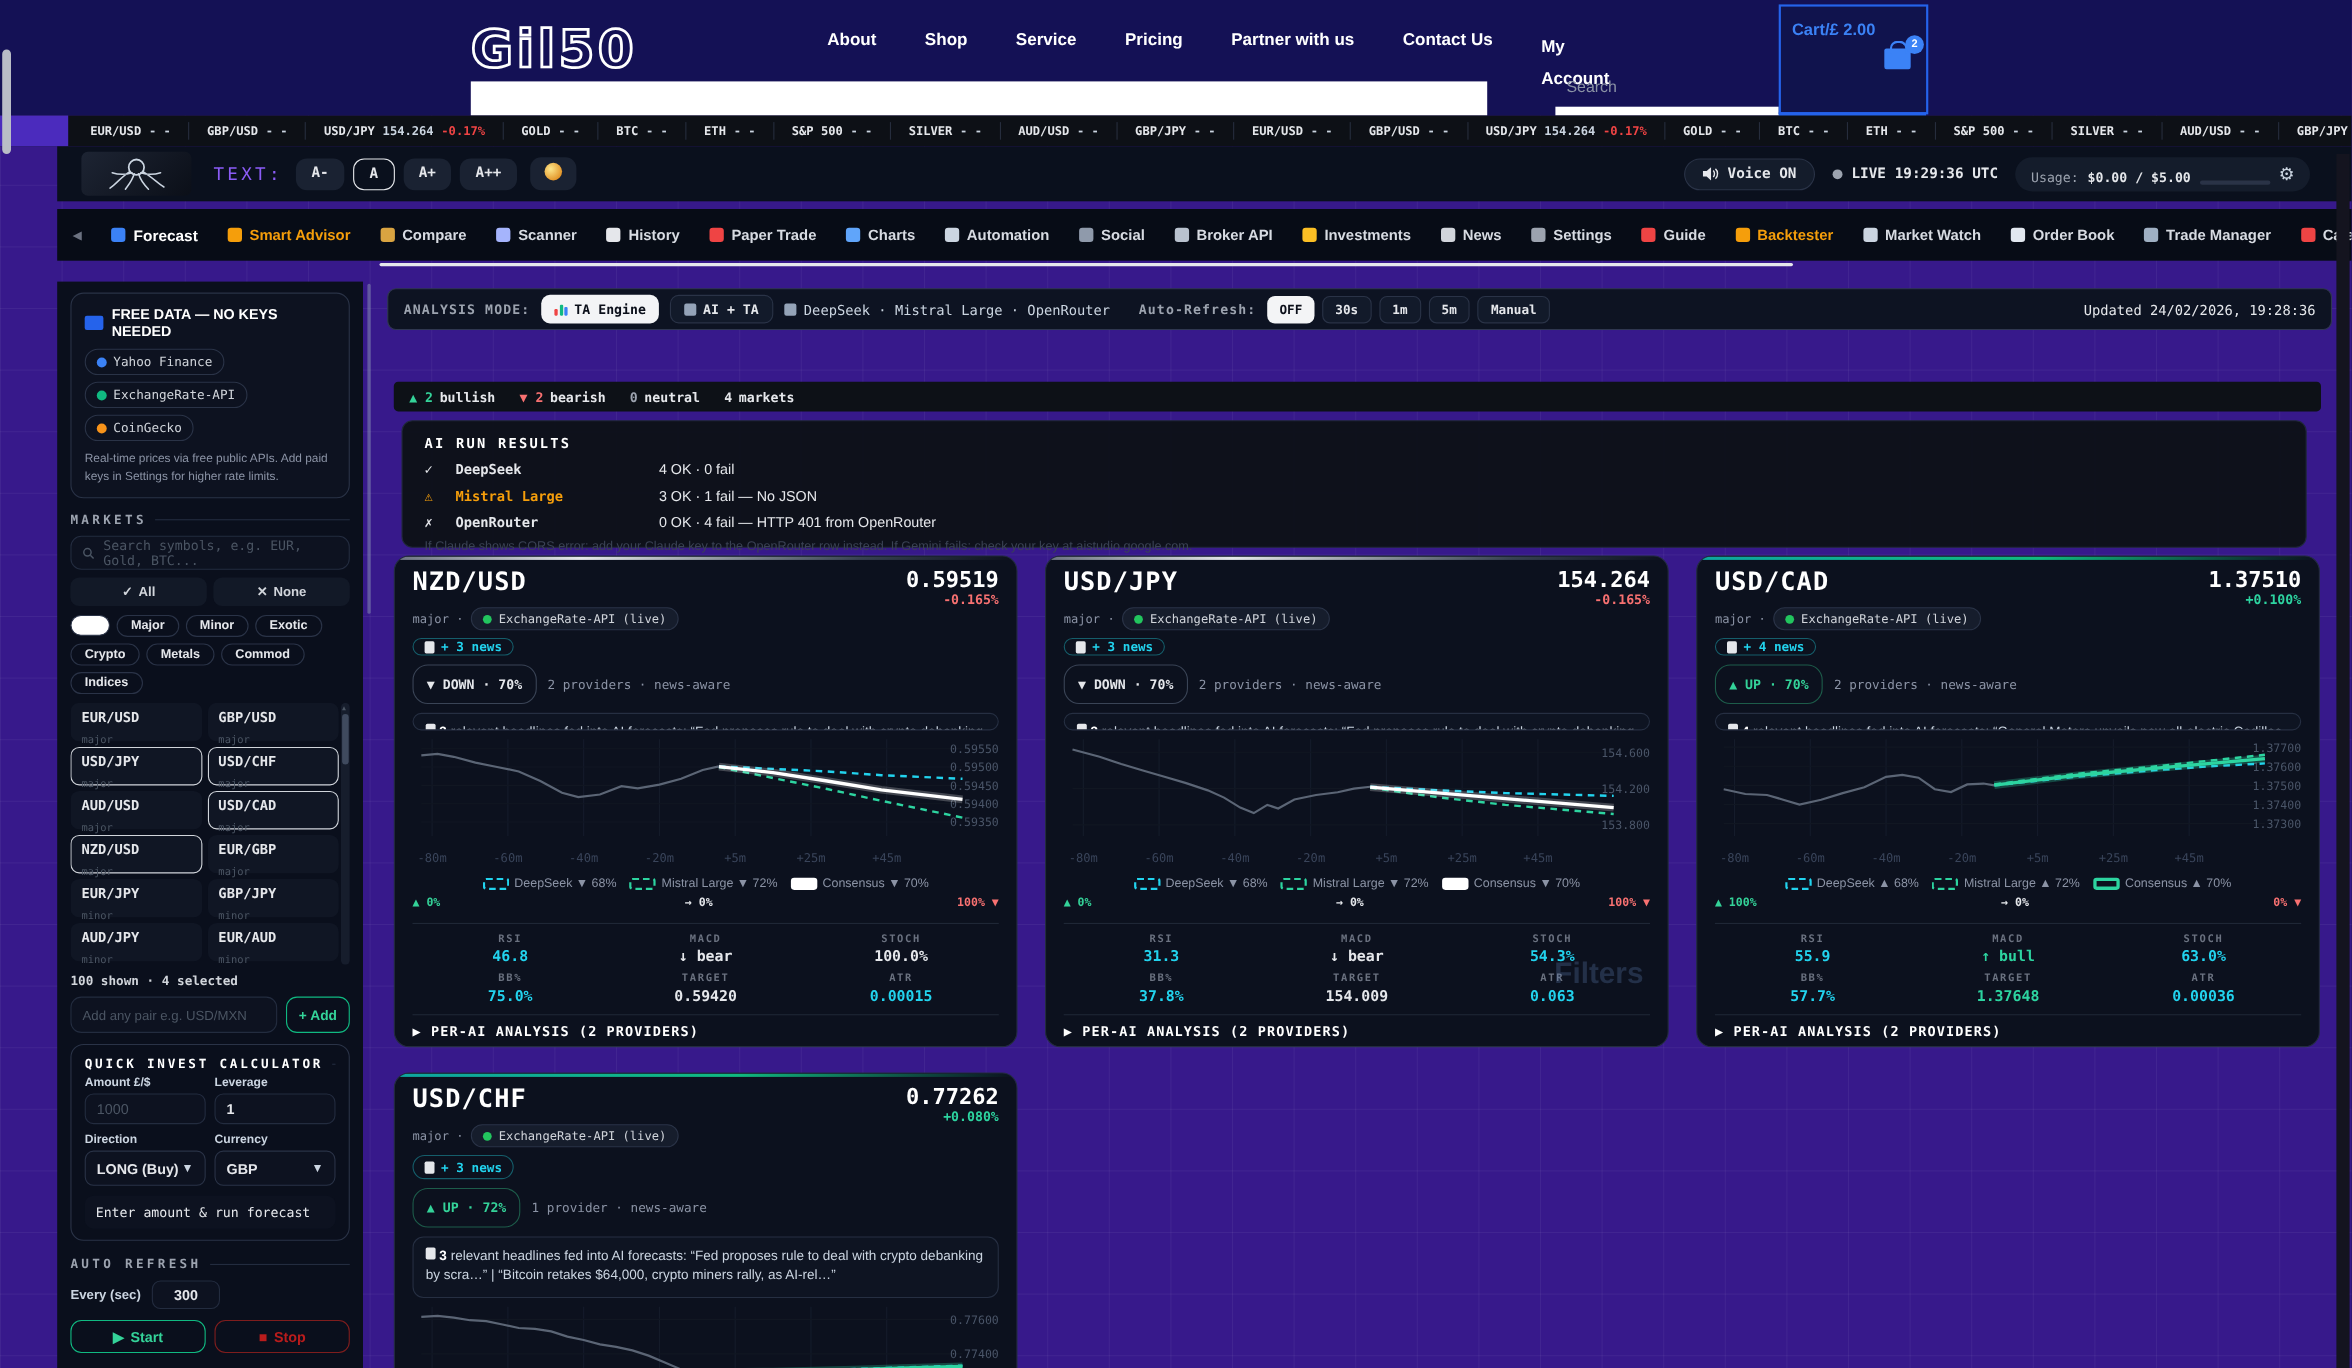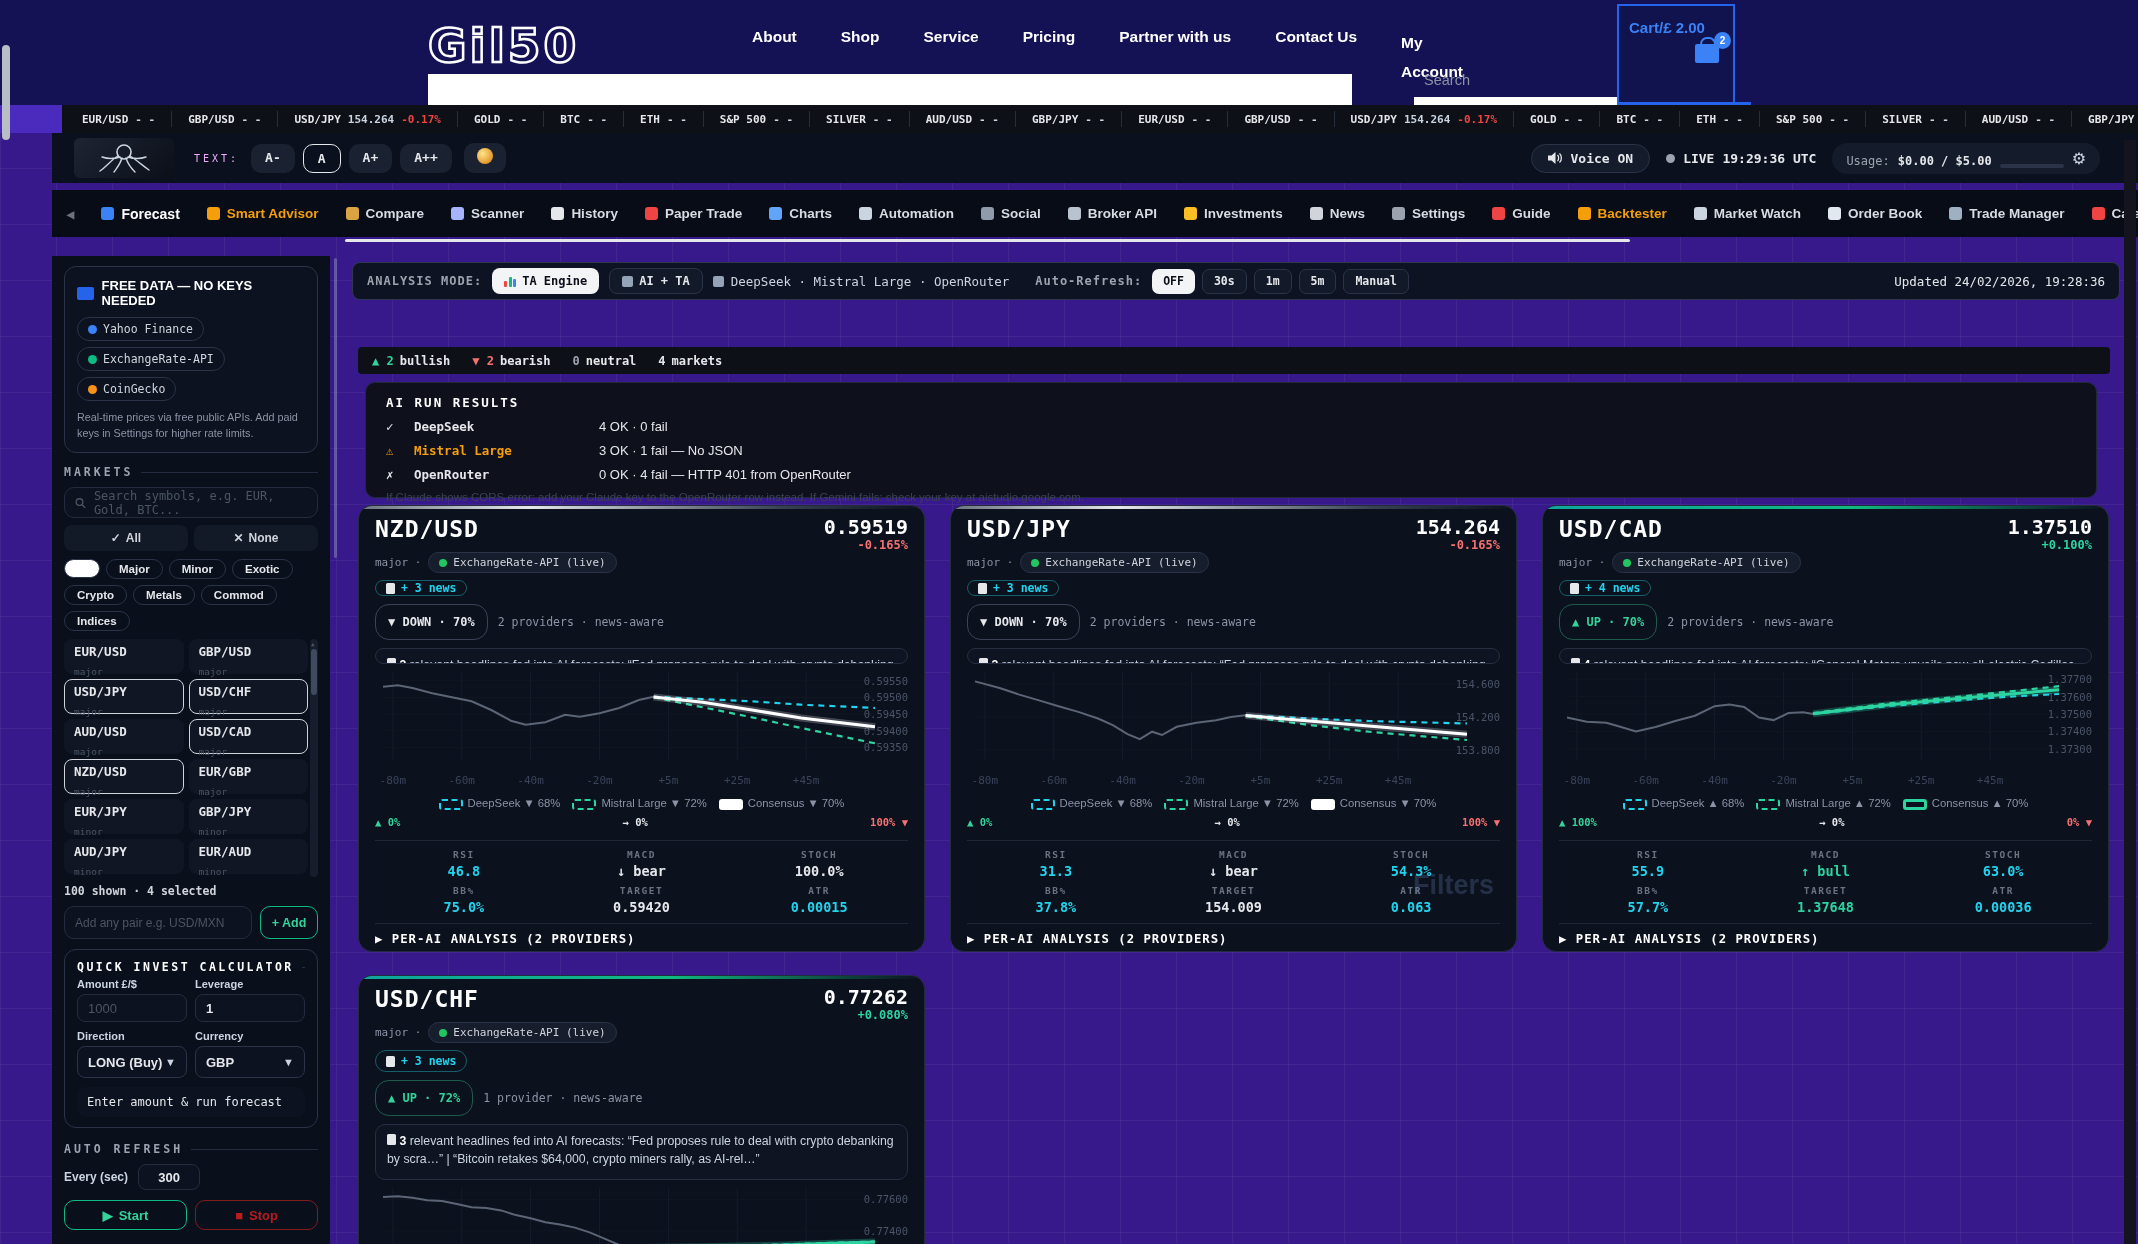--- a/index.html
+++ b/index.html
@@ -12,35 +12,35 @@
   background-size:56px 56px}
 
 .site-header{position:absolute;left:0;top:0;width:2138px;height:105px;background:#141155;font-family:"Liberation Sans",sans-serif}
 .logo{position:absolute;left:428px;top:18px;font-size:47px;font-weight:800;letter-spacing:3px;color:transparent;-webkit-text-stroke:2.5px #fff;font-family:"DejaVu Sans",sans-serif}
 .white-band{position:absolute;left:428px;top:74px;width:924px;height:31px;background:#fff}
 .white-strip{position:absolute;left:1414px;top:97px;width:237px;height:8px;background:#fff}
 .site-nav{position:absolute;left:752px;top:28px;display:flex;gap:44px;align-items:flex-start}
 .site-nav .nv{color:#fff;font-weight:700;font-size:15.5px;cursor:pointer}
 .nv.acct{width:72px;line-height:1.9}
 .search-txt{position:absolute;left:1424px;top:72px;color:#8b93a5;font-size:14.5px}
-.cart-box{position:absolute;left:1617px;top:4px;width:118px;height:100px;border:2px solid #2563eb;background:#10134d}
+.cart-box{position:absolute;left:1617px;top:4px;width:136px;height:100px;border:2px solid #2563eb;background:#10134d}
 .cart-label{position:absolute;left:10px;top:10px;width:104px;color:#3b82f6;font-weight:700;font-size:15px;word-break:break-all;line-height:1.55}
 .bag{position:absolute;right:14px;top:38px;width:24px;height:19px;background:#3b82f6;border-radius:2px}
 .bag:before{content:"";position:absolute;left:5px;top:-7px;width:12px;height:10px;border:2.5px solid #3b82f6;border-bottom:none;border-radius:7px 7px 0 0}
 .cart-badge{position:absolute;right:2px;top:26px;width:17px;height:17px;border-radius:50%;background:#3b82f6;color:#fff;font-size:10px;font-weight:700;display:flex;align-items:center;justify-content:center}
 .cart-under{position:absolute;left:1617px;top:102px;width:134px;height:6px;background:#2563eb}
 
 .ticker{position:absolute;left:0;top:105px;width:2138px;height:28px;background:#0d1016;display:flex;align-items:center;overflow:hidden;padding-left:66px}
 .ticker-corner{position:absolute;left:0;top:105px;width:62px;height:28px;background:#4b2bbd}
 .tki{display:flex;gap:7px;align-items:center;padding:0 16px;border-right:1px solid #262d3d;font-size:11px;font-weight:700;white-space:nowrap;height:16px}
 .tki b{color:#e5e7eb}.tkv{color:#cbd5e1}.tkr{color:#ef4444}
 
 .toolbar{position:absolute;left:52px;top:133px;width:2086px;height:50px;background:#0a101d;display:flex;align-items:center;gap:12px;padding:0 22px}
 .mascot{width:100px;height:40px;border-radius:6px;background:linear-gradient(135deg,#1d2433,#0b0f18);display:flex;align-items:center;justify-content:center}
-.text-label{color:#f0abfc;font-size:10px;letter-spacing:3px;margin-left:8px}
+.text-label{color:#8b5cf6;font-size:16px;letter-spacing:3px;margin-left:8px}
 .szbtn{background:#1a2232;border-radius:10px;padding:6px 14px;font-weight:700;font-size:13px;color:#e5e7eb;cursor:pointer}
 .szbtn.active{background:transparent;border:1.5px solid #e5e7eb}
 .palbtn{background:#1a2232;border-radius:10px;padding:5px 13px;cursor:pointer}
 .palette{display:inline-block;width:16px;height:16px;border-radius:50%;background:radial-gradient(circle at 35% 35%,#fde68a,#d97706)}
 .tb-right{margin-left:auto;display:flex;align-items:center;gap:16px;padding-right:16px}
 .voice-pill{display:flex;align-items:center;gap:8px;background:#141c2b;border:1px solid #2a3347;border-radius:16px;padding:6px 16px;font-weight:700;font-size:13px;cursor:pointer}
 .live{display:flex;align-items:center;gap:8px;font-weight:700;font-size:13px}
 .live .dot{width:9px;height:9px;border-radius:50%;background:#9ca3af}
 .usage-pill{display:flex;align-items:flex-end;gap:8px;background:#141c2b;border-radius:16px;padding:6px 14px;font-size:12px}
 .usage-pill .ul{color:#9ca3af}.usage-pill b{color:#e5e7eb}

